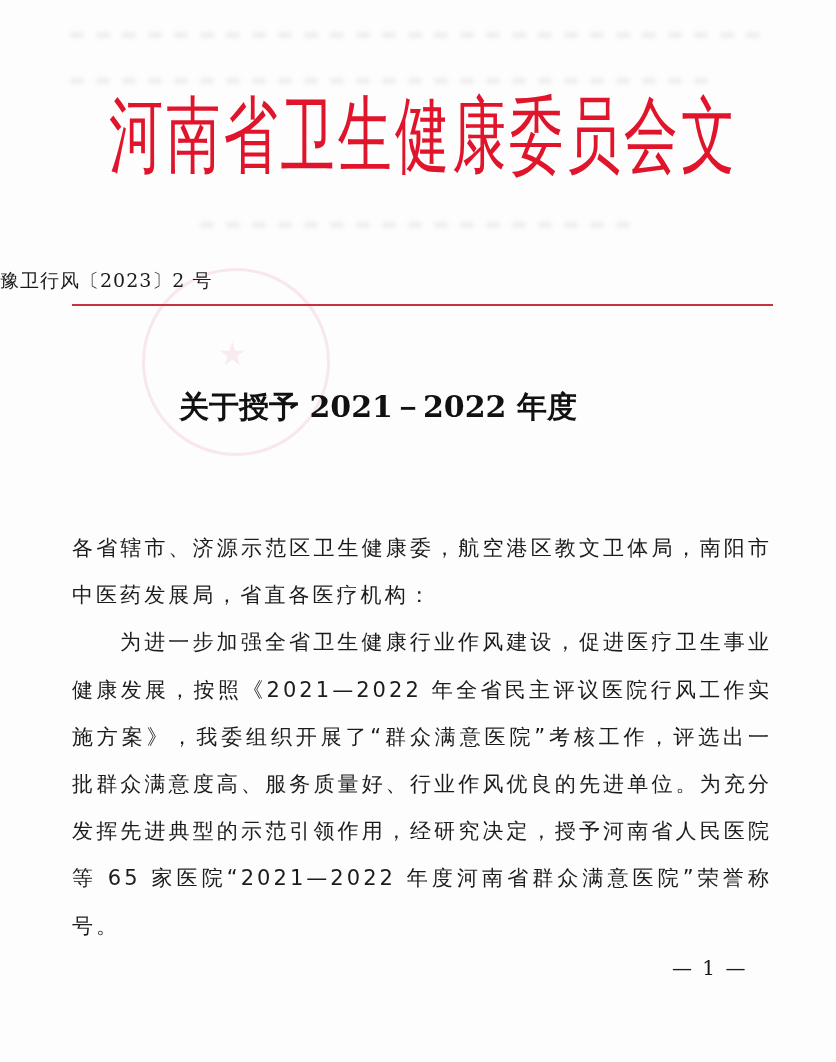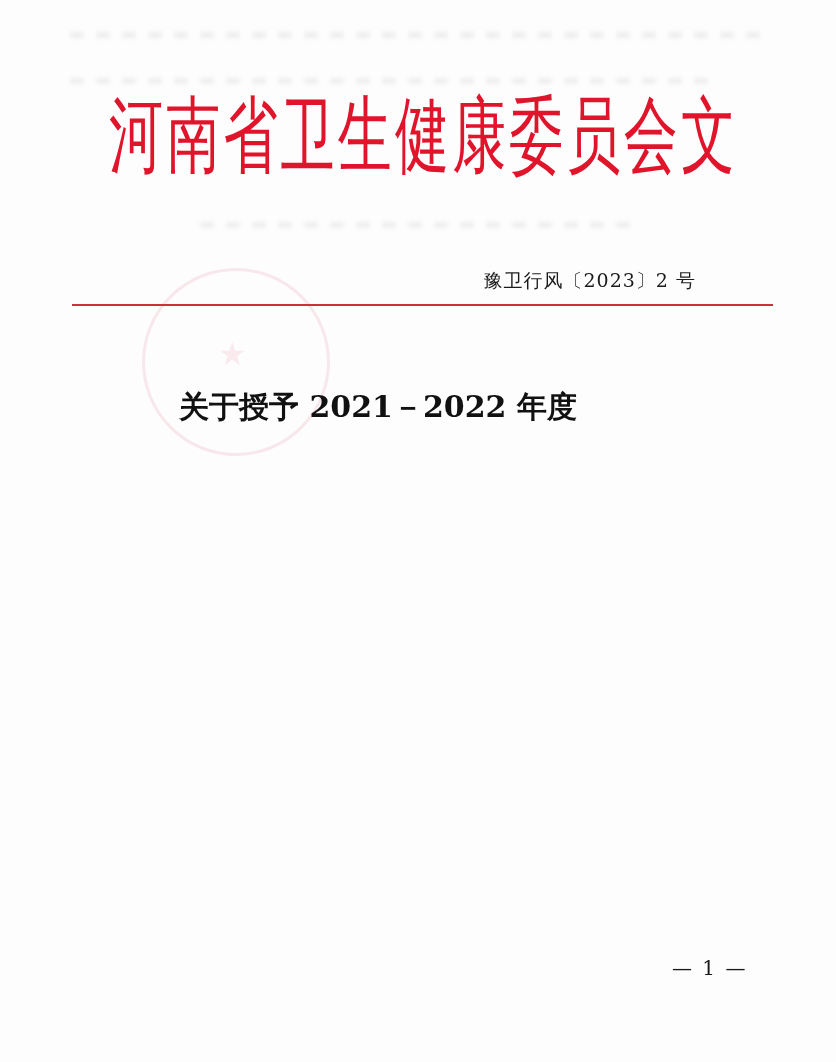--- a/index.html
+++ b/index.html
@@ -77,21 +77,21 @@
       transform-origin: center;
       width: 56px;
       text-align: center;
     }
 
     .doc-number {
       position: absolute;
       left: 0;
       width: 696px;
       top: 268px;
-      text-align: right;
+      text-align: left;
       font-size: 19px;
       letter-spacing: 1px;
       color: #1a1a1a;
     }
 
     .red-rule {
       position: absolute;
       left: 72px;
       width: 701px;
       top: 304px;
@@ -165,15 +165,19 @@
     <span>会</span>
     <span>文</span>
   </div>
 
   <div class="doc-number">豫卫行风〔2023〕2 号</div>
 
   <div class="red-rule"></div>
 
   <div class="title t1">关于授予 2021－2022 年度</div>
 
+  <div class="body-text">
+    <p>各省辖市、济源示范区卫生健康委，航空港区教文卫体局，南阳市中医药发展局，省直各医疗机构：</p>
+    <p class="indent">为进一步加强全省卫生健康行业作风建设，促进医疗卫生事业健康发展，按照《2021—2022 年全省民主评议医院行风工作实施方案》，我委组织开展了“群众满意医院”考核工作，评选出一批群众满意度高、服务质量好、行业作风优良的先进单位。为充分发挥先进典型的示范引领作用，经研究决定，授予河南省人民医院等 65 家医院“2021—2022 年度河南省群众满意医院”荣誉称号。</p>
+  </div>
 
   <div class="page-number">— 1 —</div>
 </div>
 
 </body></html>

